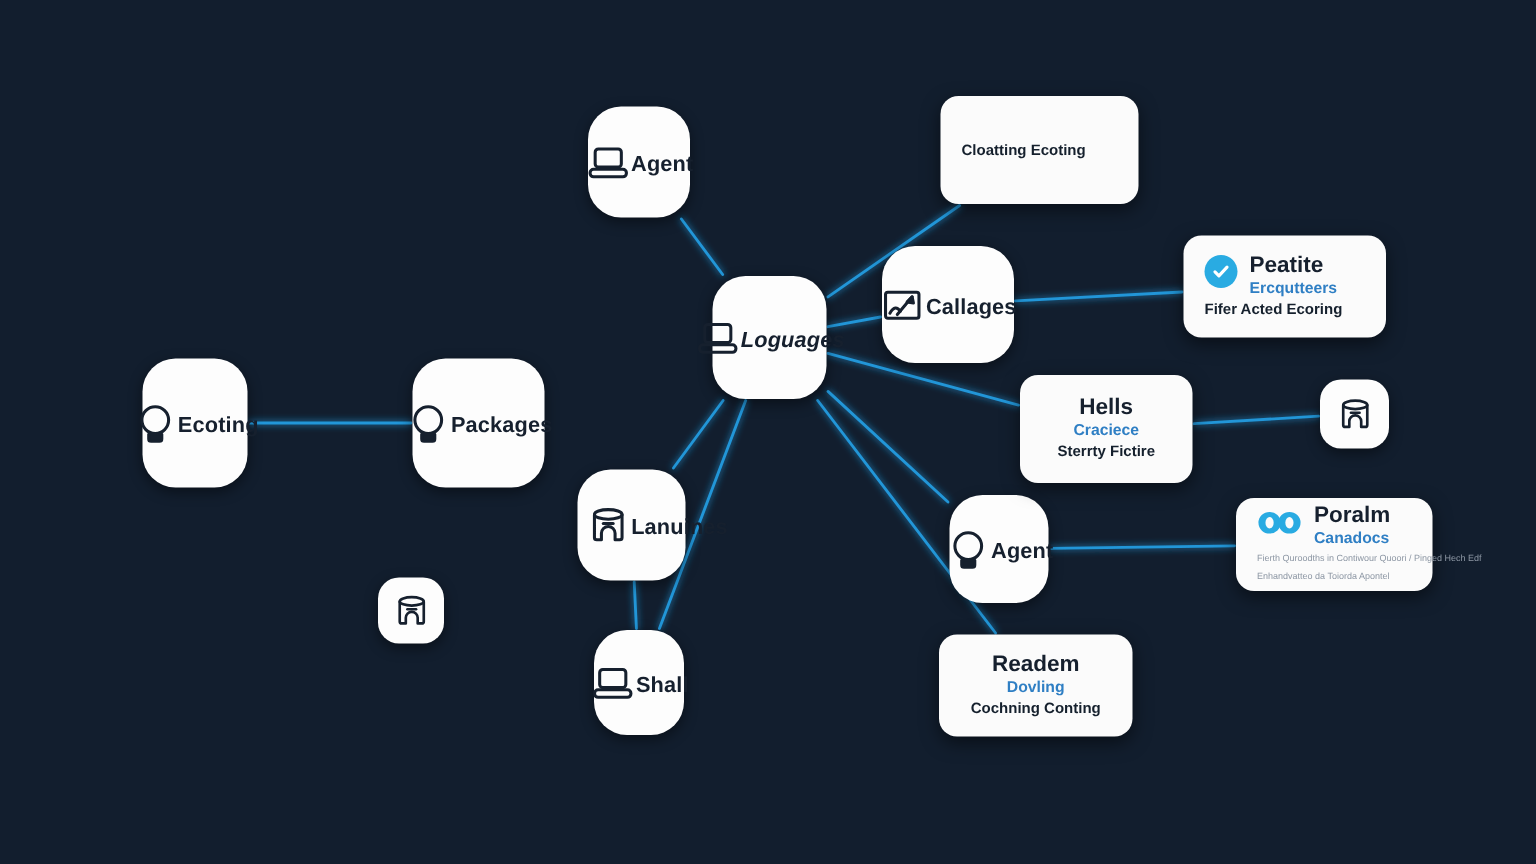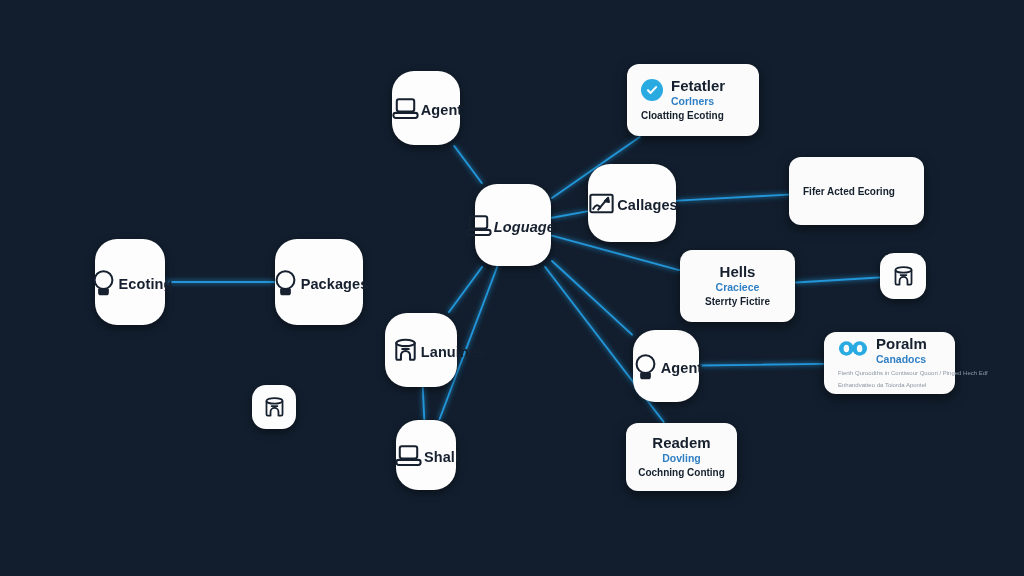--- a/index.html
+++ b/index.html
@@ -229,34 +229,34 @@
       <div class="node plain" style="left: 880px; top: 253px; width: 46px; height: 46px; border-radius: 14px;">
         <span class="ico"><svg width="27" height="27" viewBox="0 0 32 32" fill="none" stroke="#16202e" stroke-width="2.1" stroke-linejoin="round" stroke-linecap="round">
       <path d="M6.5 8.5v15.5c0 .9.7 1.6 1.6 1.6h3.2v-4.4a4.7 4.7 0 0 1 9.4 0v4.4h3.2c.9 0 1.6-.7 1.6-1.6V8.5"></path>
       <ellipse cx="16" cy="8.2" rx="9.5" ry="3.3"></ellipse>
       <path d="M12.6 14.4h6.8"></path>
     </svg></span>
       </div>
     </div>
   <div id="cards-root">
       <div class="card" style="left: 627px; top: 64px; width: 132px; height: 72px;">
+        <div class="card-body">Cloatting Ecoting</div>
+      </div>
+      <div class="card" style="left: 789px; top: 157px; width: 135px; height: 68px;">
         <div class="card-head">
           <span class="badge">
             <svg width="14" height="14" viewBox="0 0 16 16" fill="none" stroke="#ffffff" stroke-width="2.4" stroke-linecap="round" stroke-linejoin="round">
     <path d="M3.4 8.3l3 3 6.2-6.6"></path>
             </svg>
           </span>
           <div class="card-heads">
-            <div class="card-title">Fetatler</div>
-            <div class="card-sub">Corlners</div>
-          </div>
-        </div>
-        <div class="card-body">Cloatting Ecoting</div>
-      </div>
-      <div class="card" style="left: 789px; top: 157px; width: 135px; height: 68px;">
+            <div class="card-title">Peatite</div>
+            <div class="card-sub">Ercqutteers</div>
+          </div>
+        </div>
         <div class="card-body">Fifer Acted Ecoring</div>
       </div>
       <div class="card center-card" style="left: 680px; top: 250px; width: 115px; height: 72px;">
         <div class="card-head" style="justify-content: center;">
           <div class="card-heads">
             <div class="card-title">Hells</div>
             <div class="card-sub">Craciece</div>
           </div>
         </div>
         <div class="card-body">Sterrty Fictire</div>
@@ -272,21 +272,21 @@
   </svg>
           </span>
           <div class="card-heads">
             <div class="card-title">Poralm</div>
             <div class="card-sub">Canadocs</div>
           </div>
         </div>
         <div class="card-micro">Fierth Quroodths in Contiwour  Quoori / Pinged Hech Edf</div>
         <div class="card-micro">Enhandvatteo da Toiorda Apontel</div>
       </div>
-      <div class="card center-card" style="left: 626px; top: 423px; width: 111px; height: 68px;">
+      <div class="card center-card" style="left: 626px; top: 423px; width: 129px; height: 68px;">
         <div class="card-head" style="justify-content: center;">
           <div class="card-heads">
             <div class="card-title">Readem</div>
             <div class="card-sub">Dovling</div>
           </div>
         </div>
         <div class="card-body">Cochning Conting</div>
       </div>
     </div>
 

